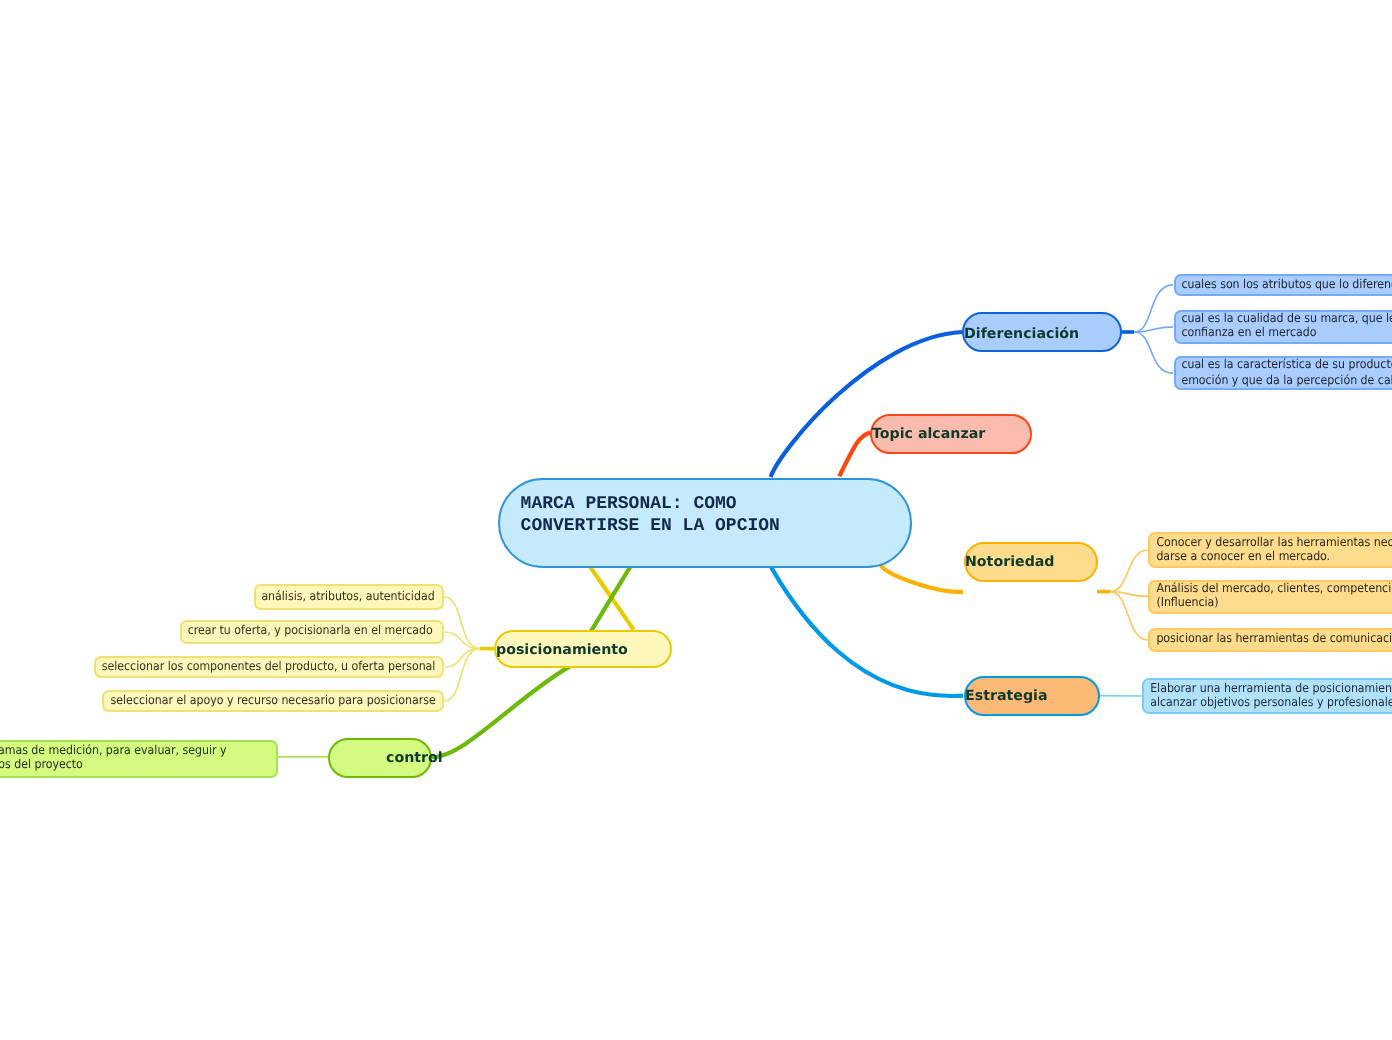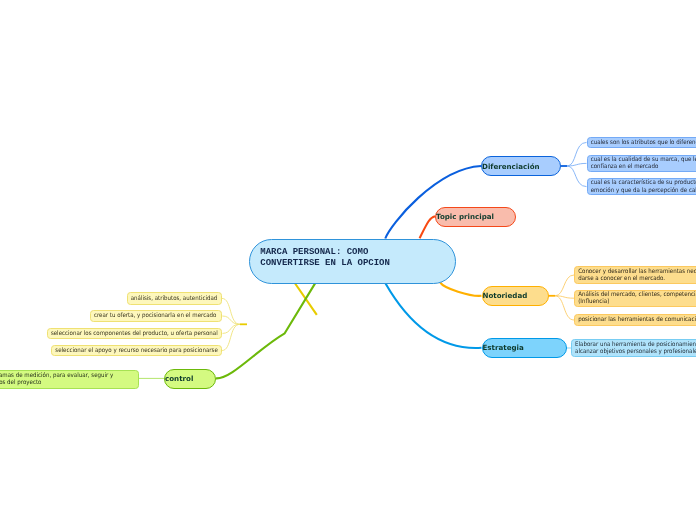--- a/index.html
+++ b/index.html
@@ -17,28 +17,28 @@
         color:#14284c;font-weight:bold;font-size:9px;line-height:11.35px;white-space:nowrap;}
 
   
   .branch{display:flex;align-items:center;}
   .branch .txt{font-weight:bold;font-size:7.1px;color:#0d3a2c;white-space:nowrap;}
 
   .b-dif{left:481px;top:156px;width:80px;height:20px;border-radius:10px;
          background:#a8cdfe;border:1.5px solid #0b63db;}
   .b-top{left:435px;top:206.5px;width:81px;height:20px;border-radius:10px;
          background:#f9bcac;border:1.5px solid #f4481a;}
-  .b-not{left:481.5px;top:286px;width:67px;height:19.5px;border-radius:10px;
+  .b-not{left:481.5px;top:271px;width:67px;height:19.5px;border-radius:10px;
          background:#fddd8d;border:1.5px solid #ffb000;}
-  .b-est{left:481.5px;top:338px;width:85px;height:19.5px;border-radius:10px;
-         background:#7dd3fc;border:1.5px solid #0099e8;}
+  .b-est{left:481.5px;top:338px;width:68px;height:19.5px;border-radius:10px;
+         background:#fdba74;border:1.5px solid #0099e8;}
   .b-pos{left:247px;top:314.5px;width:89px;height:19.5px;border-radius:10px;
          background:#fdf7bc;border:1.5px solid #e8cc00;}
   .b-ctl{left:164px;top:368.5px;width:52px;height:20px;border-radius:10px;
-         background:#d4fa81;border:1.5px solid #6cb90a;}
+         background:#d4fa81;border:1.5px solid #6cb90a;padding-left:28px;}
 
   
   .leaf{display:flex;align-items:center;border-radius:3.5px;padding:0 3.2px;}
   .leaf .txt{font-size:6.12px;line-height:7.2px;white-space:nowrap;
        font-family:"DejaVu Sans Condensed","DejaVu Sans",sans-serif;}
 
   .lf-blue{background:#a8cdfe;border:1px solid #74aaf6;color:#1f2430;}
   .lf-yel {background:#fddd8d;border:1px solid #fcc95f;color:#2e2718;}
   .lf-cy  {background:#b0e3fb;border:1px solid #78cdf3;color:#1f2a33;}
   .lf-pale{background:#fdf7bc;border:1px solid #efe173;color:#37331c;}
@@ -90,27 +90,30 @@
     <div class="txt">
         <span class="rl">MARCA PERSONAL: COMO</span>
         <span class="rl">CONVERTIRSE EN LA OPCION</span>
       </div>
   </div>
 
   <div class="node branch b-dif">
       <span class="txt">Diferenciación</span>
     </div>
   <div class="node branch b-top">
-      <span class="txt">Topic principal</span>
+      <span class="txt">Topic alcanzar</span>
     </div>
   <div class="node branch b-not">
       <span class="txt">Notoriedad</span>
     </div>
   <div class="node branch b-est">
       <span class="txt">Estrategia</span>
+    </div>
+  <div class="node branch b-pos">
+      <span class="txt">posicionamiento</span>
     </div>
   <div class="node branch b-ctl">
       <span class="txt">control</span>
     </div>
 
   <div class="node leaf lf-blue" style="left:586.5px;top:136.5px;width:149.4px;height:11.8px;">
       <div class="txtblock">
         <span class="txt">cuales son los atributos que lo diferencian</span>
       </div>
     </div>

